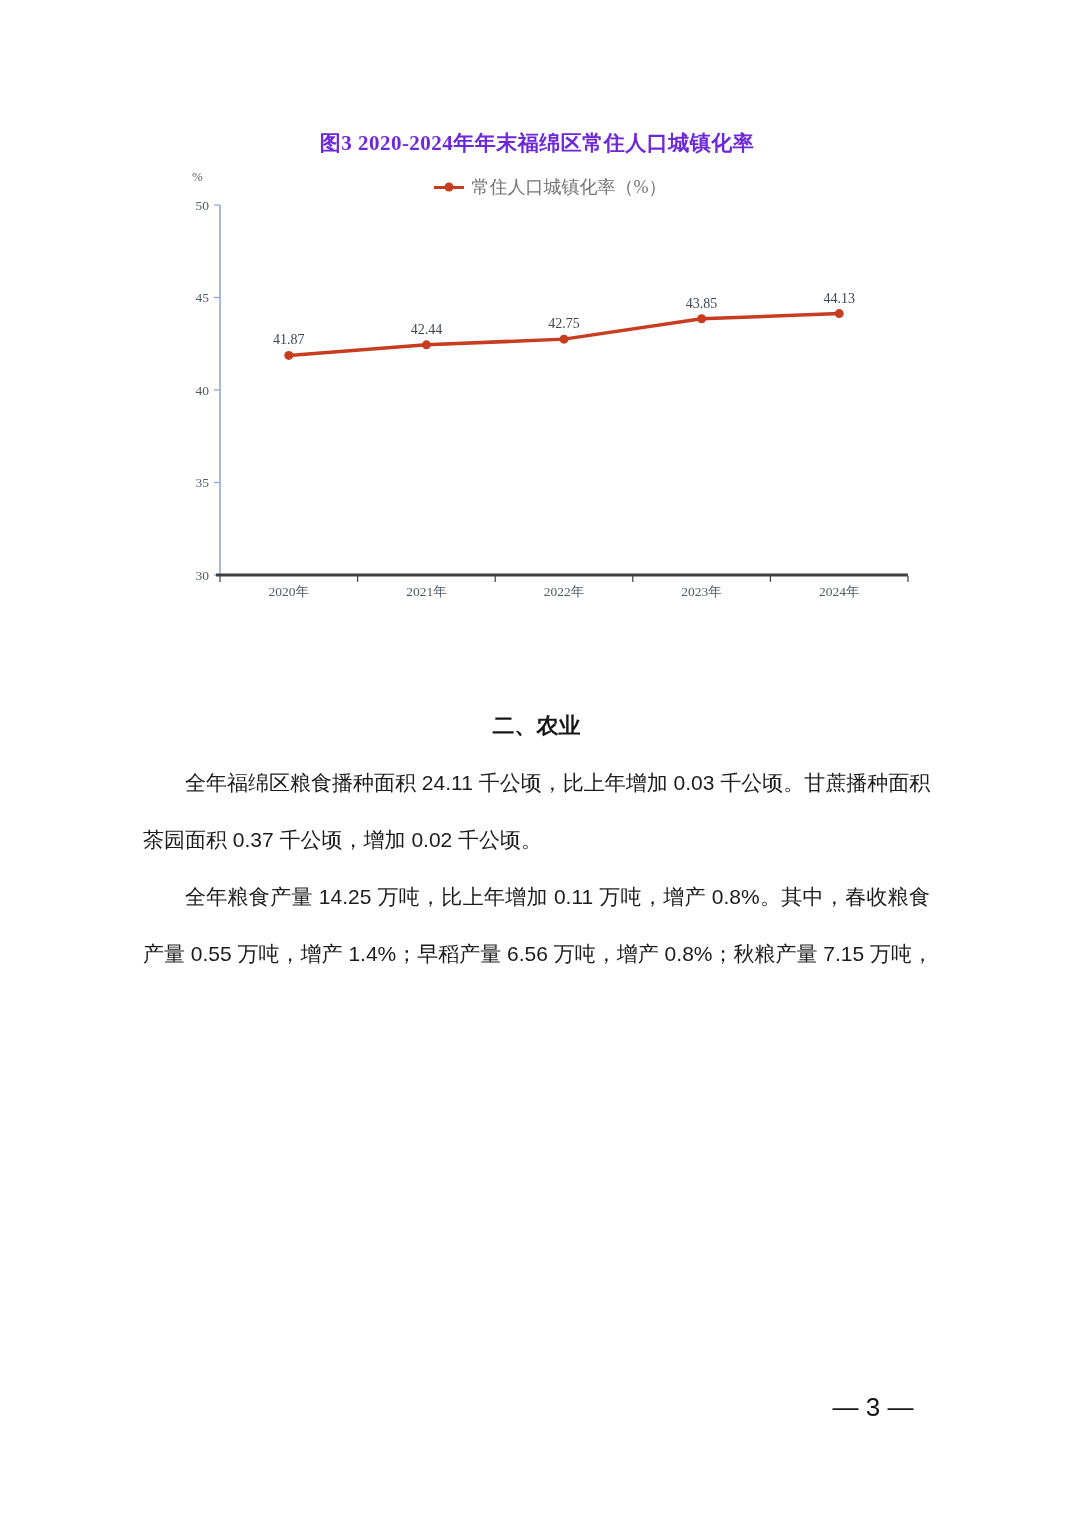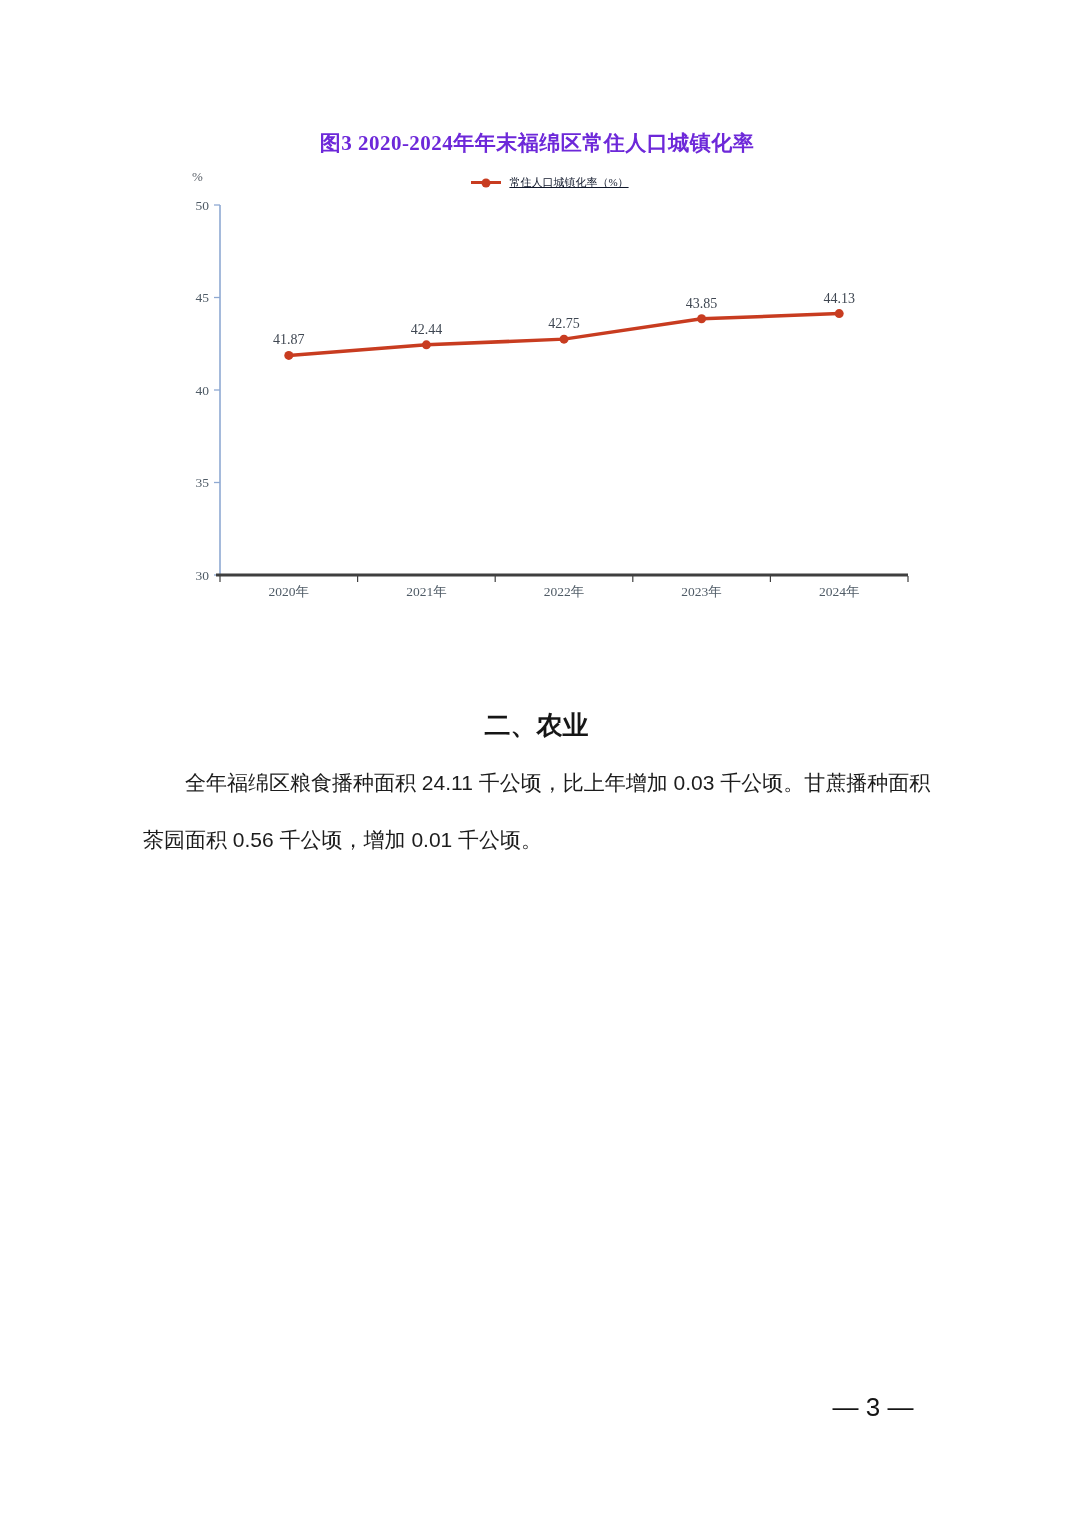--- a/index.html
+++ b/index.html
@@ -24,32 +24,32 @@
   .legend {
     position:absolute; left:0; right:0; top:15px;
     display:flex; justify-content:center; align-items:center; gap:8px;
   }
   .legend-marker { position:relative; width:30px; height:3px; }
   .legend-marker .dot {
     position:absolute; left:50%; top:50%; transform:translate(-50%,-50%);
     width:9px; height:9px; border-radius:50%;
   }
   .legend-label {
-    font-family:"Liberation Serif", serif; font-size:11px; color:#0f172a;text-decoration:underline;
+    font-family:"Liberation Serif", serif; font-size:18px; color:#737373;
   }
   .chart svg { position:absolute; left:0; top:0; }
 
   
   .textblock {
     position:absolute; left:143px; top:697px; width:787px;
     font-size:21px; color:#1c1c1c;
   }
   .section-heading {
     height:57px; line-height:57px; text-align:center;
-    font-weight:700; font-size:26px; color:#161616;
+    font-weight:700; font-size:22px; color:#161616;
   }
   .tline {
     height:57px; line-height:57px;
     text-align:justify; text-align-last:justify;
     white-space:nowrap;
   }
   .tline.first { text-indent:2em; }
   .tline.last  { text-align:left; text-align-last:left; }
 
   
@@ -108,19 +108,21 @@
         <text x="516.5999999999999" y="147.77499999999998" text-anchor="middle" fill="#3f4752" font-size="14px" font-family="&quot;Liberation Serif&quot;, serif">43.85</text>
         <circle cx="654.1999999999999" cy="153.59499999999997" r="4.5" fill="#c83c20"></circle>
         <text x="654.1999999999999" y="142.59499999999997" text-anchor="middle" fill="#3f4752" font-size="14px" font-family="&quot;Liberation Serif&quot;, serif">44.13</text>
       </svg>
   </div>
 
   <div class="textblock">
     <div class="section-heading">二、农业</div>
 
     <div class="tline first">全年福绵区粮食播种面积 24.11 千公顷，比上年增加 0.03 千公顷。甘蔗播种面积</div>
-    <div class="tline last">茶园面积 0.56 千公顷，增加 0.01 千公顷。</div>
+    <div class="tline last">茶园面积 0.37 千公顷，增加 0.02 千公顷。</div>
 
+    <div class="tline first">全年粮食产量 14.25 万吨，比上年增加 0.11 万吨，增产 0.8%。其中，春收粮食</div>
+    <div class="tline">产量 0.55 万吨，增产 1.4%；早稻产量 6.56 万吨，增产 0.8%；秋粮产量 7.15 万吨，</div>
   </div>
 
   <div class="page-number">— 3 —</div>
 
 </div>
 
 </body></html>

